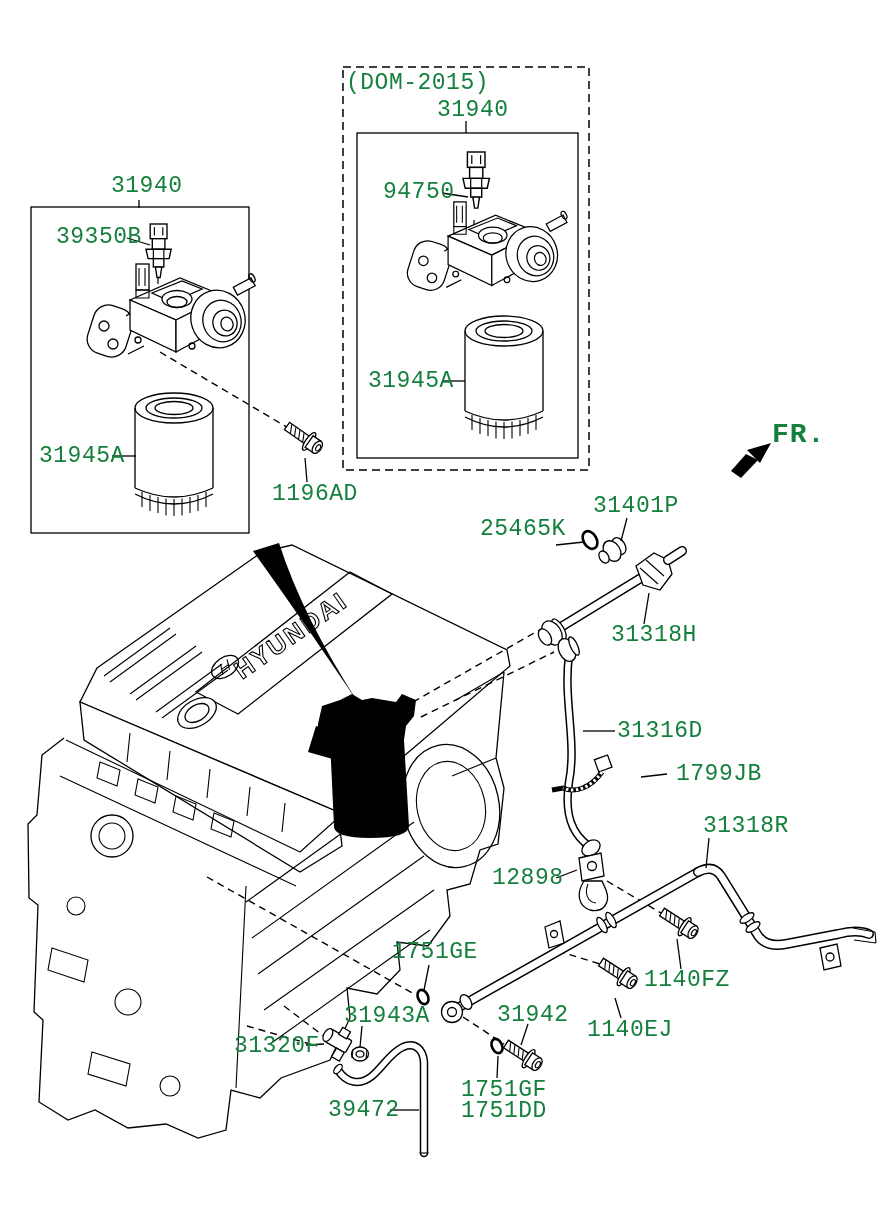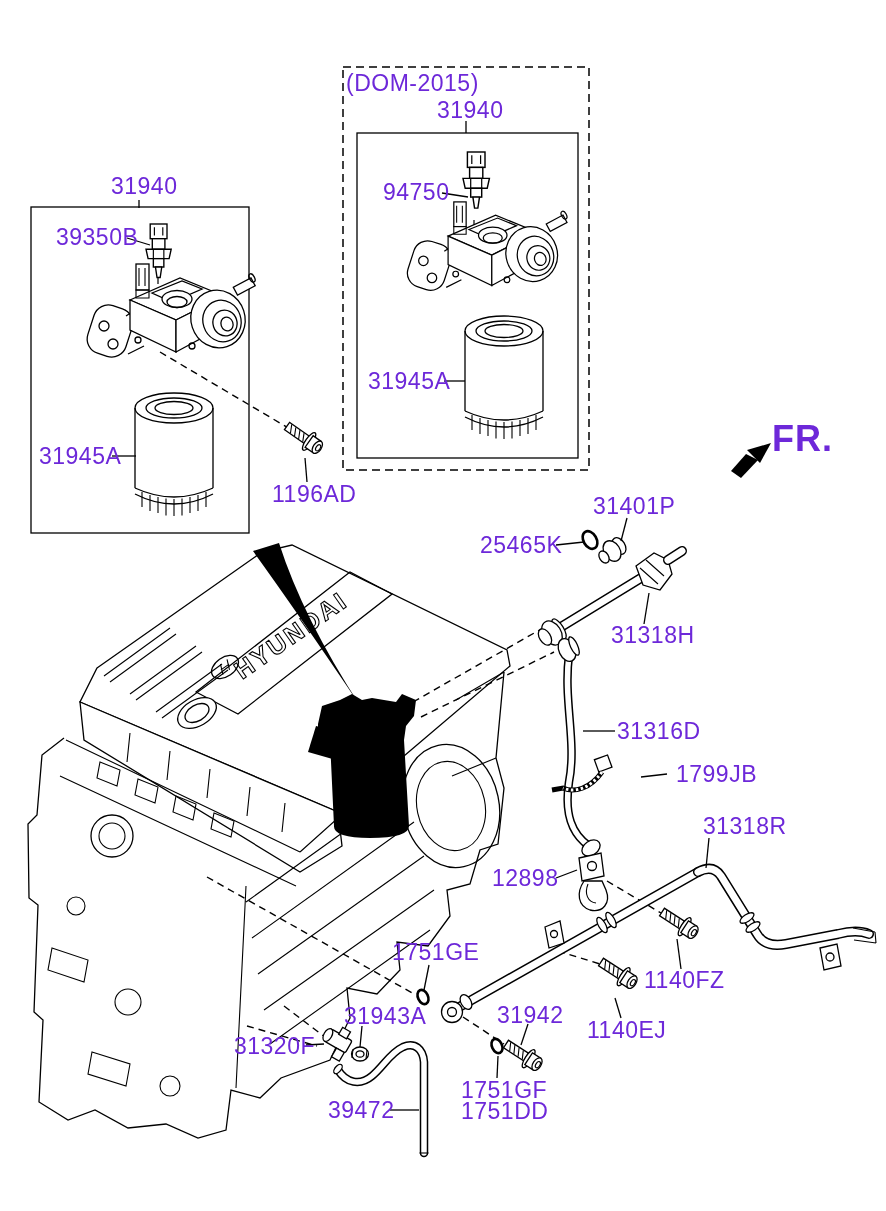--- a/index.html
+++ b/index.html
@@ -1,21 +1,21 @@
 <!DOCTYPE html>
 <html><head>
 <meta charset="utf-8">
 <style>
   html,body{margin:0;padding:0;background:#fff;}
   .canvas{position:relative;width:886px;height:1211px;background:#fff;overflow:hidden;
           font-family:"Liberation Sans",sans-serif;}
   .canvas svg{position:absolute;left:0;top:0;}
-  .lbl{position:absolute;font-size:23px;line-height:1;color:#6d28d9;white-space:nowrap;
-       font-family:Liberation Sans, sans-serif;letter-spacing:0.5px;}
-  .lbl-fr{font-size:36px;font-weight:bold;letter-spacing:1px;}
+  .lbl{position:absolute;font-size:23px;line-height:1;color:#15803d;white-space:nowrap;
+       font-family:Liberation Mono, monospace;letter-spacing:0.5px;}
+  .lbl-fr{font-size:28px;font-weight:bold;letter-spacing:1px;}
   .ln  {stroke:#000;stroke-width:1.3;fill:none;}
   .ln2 {stroke:#000;stroke-width:1.1;fill:none;}
   .fw  {stroke:#000;stroke-width:1.3;fill:#fff;}
   .blk {fill:#000;stroke:none;}
   .dash{stroke:#000;stroke-width:1.2;fill:none;stroke-dasharray:6 4;}
   .dashf{stroke:#000;stroke-width:1.4;fill:none;stroke-dasharray:7 5;}
   .leader{stroke:#000;stroke-width:1.3;fill:none;}
   .tubeA{stroke:#000;stroke-width:10;fill:none;stroke-linecap:round;}
   .tubeB{stroke:#fff;stroke-width:7;fill:none;stroke-linecap:round;}
   .hoseA{stroke:#000;stroke-width:8.5;fill:none;stroke-linecap:round;}
@@ -289,21 +289,21 @@
 <div class="lbl" style="left:56px;top:226px;">39350B</div>
 <div class="lbl" style="left:39px;top:445px;">31945A</div>
 
 <div class="lbl" style="left:346px;top:72px;">(DOM-2015)</div>
 <div class="lbl" style="left:437px;top:99px;">31940</div>
 <div class="lbl" style="left:383px;top:181px;">94750</div>
 <div class="lbl" style="left:368px;top:370px;">31945A</div>
 
 <div class="lbl" style="left:272px;top:483px;">1196AD</div>
 <div class="lbl" style="left:593px;top:495px;">31401P</div>
-<div class="lbl" style="left:480px;top:534px;">25465K</div>
+<div class="lbl" style="left:480px;top:518px;">25465K</div>
 <div class="lbl" style="left:611px;top:624px;">31318H</div>
 <div class="lbl" style="left:617px;top:720px;">31316D</div>
 <div class="lbl" style="left:676px;top:763px;">1799JB</div>
 <div class="lbl" style="left:671px;top:815px;margin-left:32px;">31318R</div>
 <div class="lbl" style="left:492px;top:867px;">12898</div>
 <div class="lbl" style="left:392px;top:941px;">1751GE</div>
 <div class="lbl" style="left:344px;top:1005px;">31943A</div>
 <div class="lbl" style="left:234px;top:1035px;">31320F</div>
 <div class="lbl" style="left:328px;top:1099px;">39472</div>
 <div class="lbl" style="left:497px;top:1004px;">31942</div>

